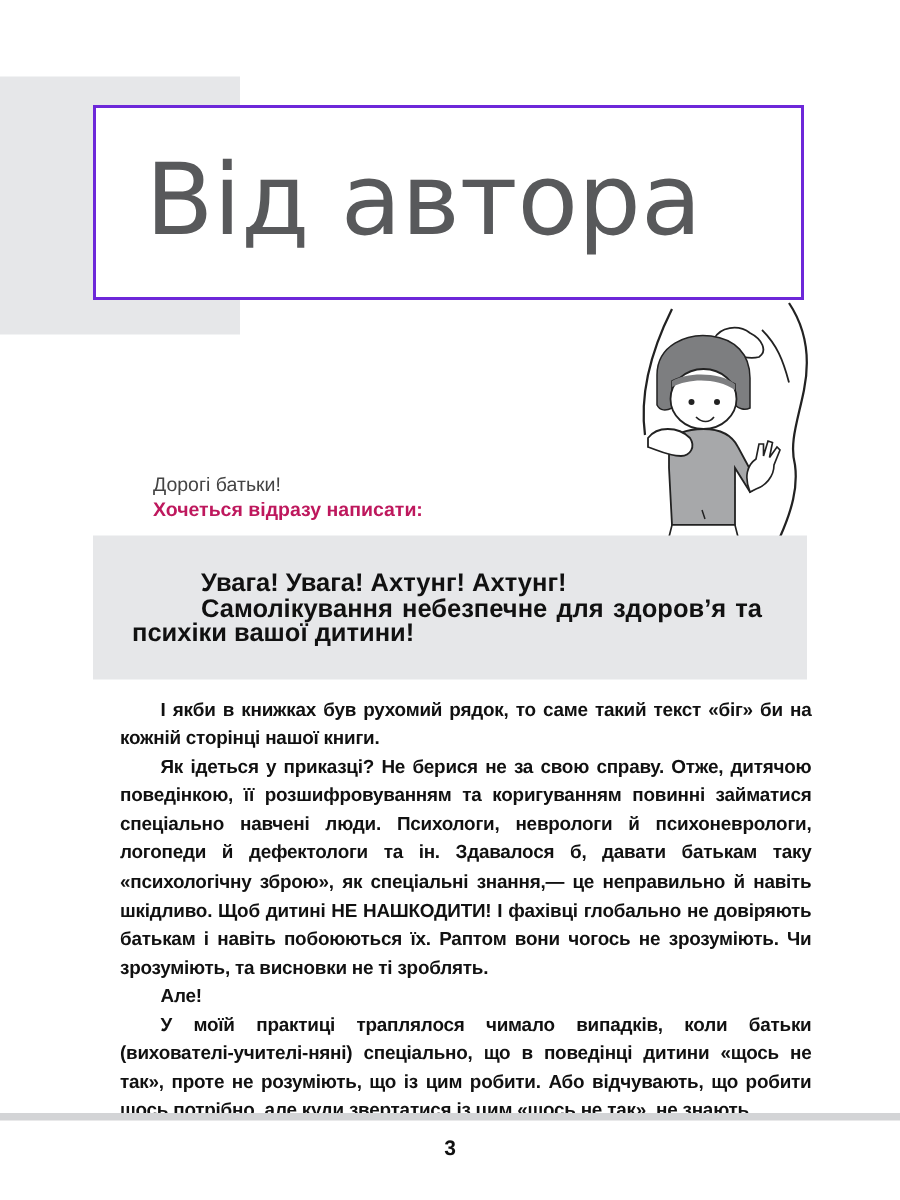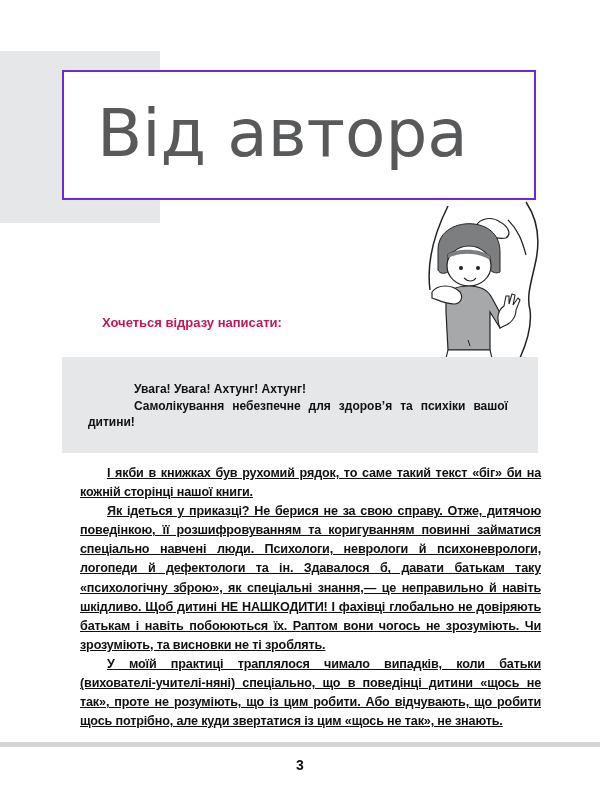--- a/index.html
+++ b/index.html
@@ -62,42 +62,41 @@
     .greeting .l2 { color: #be185d; font-weight: bold; }
     .warning-box {
       position: absolute;
       left: 62px;
       top: 357px;
       width: 476px;
       height: 96px;
       background: #e6e7e9;
       box-sizing: border-box;
       padding: 24px 30px 0 26px;
-      font-size: 12px;
+      font-size: 17px;
       line-height: 16.5px;
       font-weight: bold;
       color: #111;
     }
     .warning-box .w1 { padding-left: 46px; }
     .warning-box .w2 {
       text-indent: 46px;
       text-align: justify;
       text-align-last: left;
     }
     .body-text {
       position: absolute;
       left: 80px;
       top: 464px;
       width: 461px;
       font-size: 12.6px;
       line-height: 19.1px;
       font-weight: bold;
       color: #111;
       letter-spacing: -0.15px;
-      text-decoration: underline;
     }
     .body-text p {
       margin: 0;
       text-indent: 27px;
       text-align: justify;
       text-align-last: left;
     }
     .rule {
       position: absolute;
       left: 0;
@@ -149,29 +148,31 @@
     <path d="M24 92 C30 84, 44 84, 52 92 C56 98, 52 104, 46 104 C38 104, 30 100, 24 98 Z" fill="#fff" stroke="#222" stroke-width="1.2"></path>
 
     <path d="M92 128 C88 118, 90 110, 96 106 L98 96 L101 96 L101 104 L104 94 L107 95 L105 105 L110 98 L112 100 L108 110 C108 118, 102 124, 96 126 Z" fill="#fff" stroke="#222" stroke-width="1.1"></path>
 
     <path d="M40 150 L82 150 L84 158 L38 158 Z" fill="#fff" stroke="#222" stroke-width="1.1"></path>
     <path d="M60 140 L62 146" stroke="#222" stroke-width="1"></path>
   </svg>
 </div>
 
 <div class="greeting">
+  <div class="l1">Дорогі батьки!</div>
   <div class="l2">Хочеться відразу написати:</div>
 </div>
 
 <div class="warning-box">
   <div class="w1">Увага! Увага! Ахтунг! Ахтунг!</div>
   <div class="w2">Самолікування небезпечне для здоров’я та психіки вашої дитини!</div>
 </div>
 
 <div class="body-text">
   <p>І якби в книжках був рухомий рядок, то саме такий текст «біг» би на кожній сторінці нашої книги.</p>
   <p>Як ідеться у приказці? Не берися не за свою справу. Отже, дитячою поведінкою, її розшифровуванням та коригуванням повинні займатися спеціально навчені люди. Психологи, неврологи й психоневрологи, логопеди й дефектологи та ін. Здавалося б, давати батькам таку «психологічну зброю», як спеціальні знання,— це неправильно й навіть шкідливо. Щоб дитині НЕ НАШКОДИТИ! І фахівці глобально не довіряють батькам і навіть побоюються їх. Раптом вони чогось не зрозуміють. Чи зрозуміють, та висновки не ті зроблять.</p>
+  <p>Але!</p>
   <p>У моїй практиці траплялося чимало випадків, коли батьки (вихователі-учителі-няні) спеціально, що в поведінці дитини «щось не так», проте не розуміють, що із цим робити. Або відчувають, що робити щось потрібно, але куди звертатися із цим «щось не так», не знають.</p>
 </div>
 
 <div class="rule"></div>
 
 <div class="page-number">3</div>
 
 </body></html>

